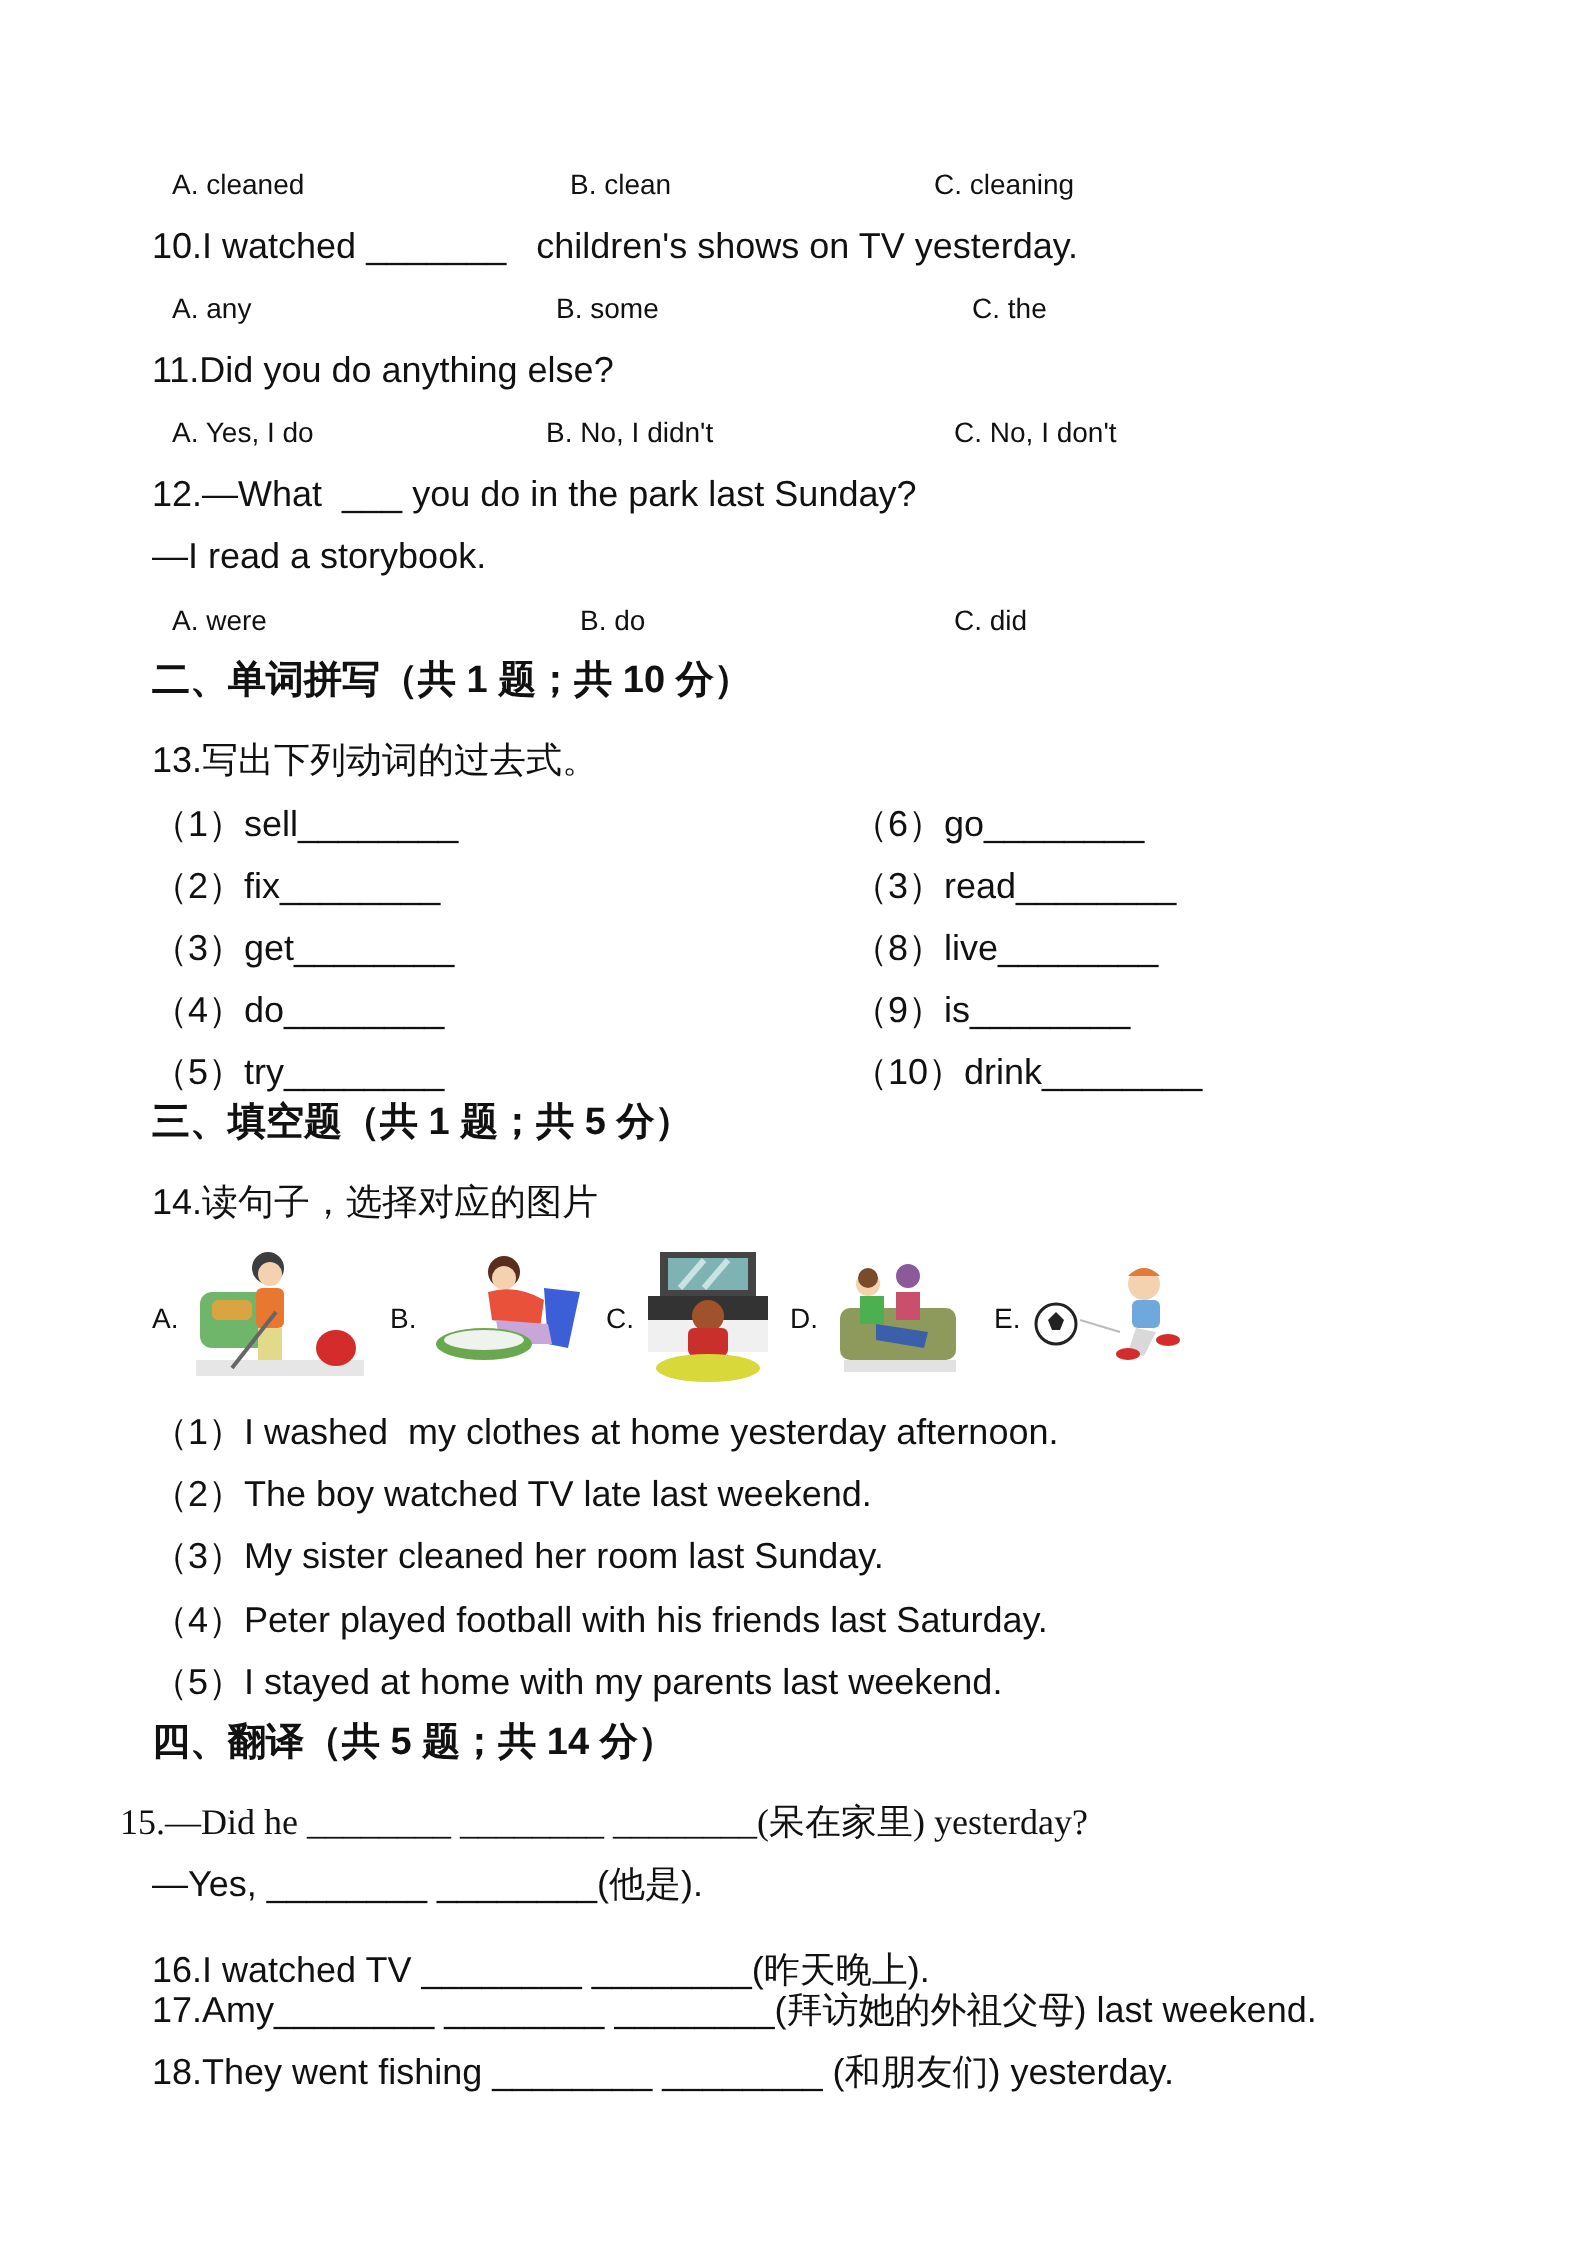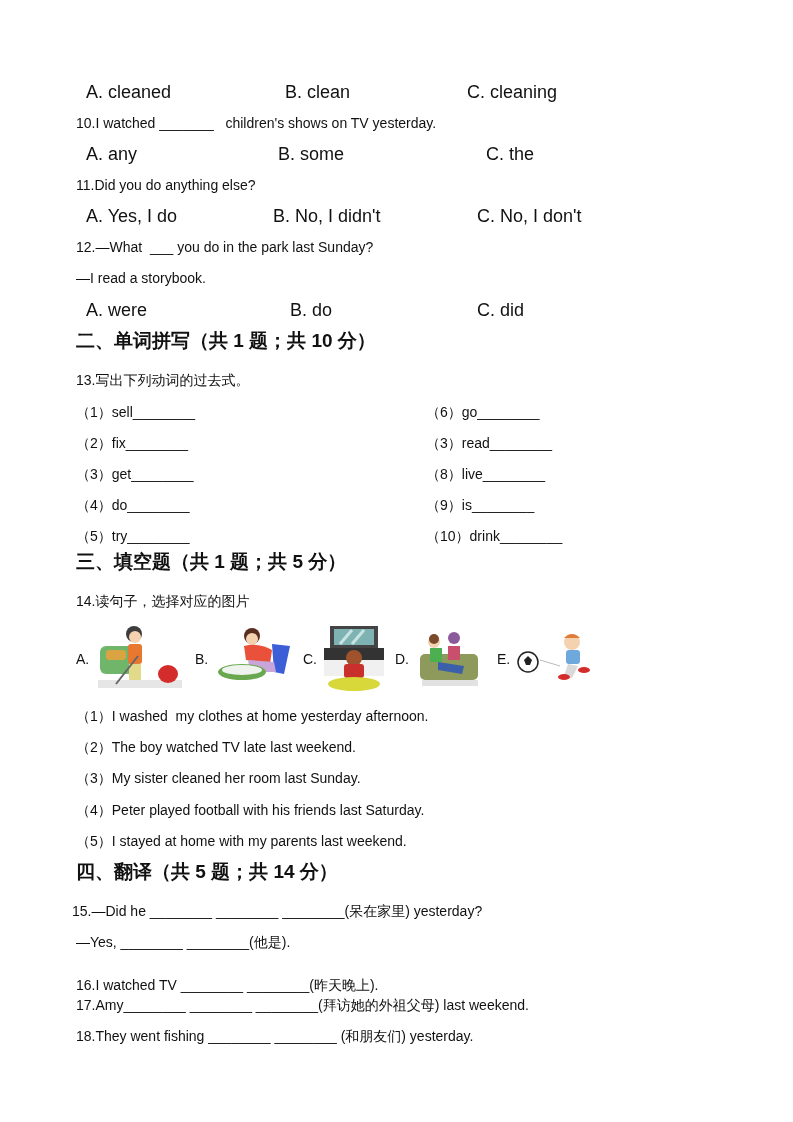--- a/index.html
+++ b/index.html
@@ -1,20 +1,20 @@
 <!DOCTYPE html>
 <html><head>
 <meta charset="utf-8">
 <style>
   html, body { margin: 0; padding: 0; background: #ffffff; }
   body { width: 793px; height: 1122px; position: relative; overflow: hidden;
          font-family: "Liberation Sans", "DejaVu Sans", sans-serif; color: #111; }
-  .line { position: absolute; font-size: 14px; line-height: 18px; white-space: pre; }
+  .line { position: absolute; font-size: 18px; line-height: 18px; white-space: pre; }
   .heading { font-weight: bold; font-size: 19px; }
-  .opt { position: absolute; font-size: 18px; line-height: 18px; white-space: pre; }
+  .opt { position: absolute; font-size: 14px; line-height: 18px; white-space: pre; }
   .pic { position: absolute; }
   .lbl { position: absolute; font-size: 14px; line-height: 18px; }
 </style>
 </head>
 <body>
 
 <div class="opt" style="left:86px; top:83px;">A. cleaned</div>
 <div class="opt" style="left:285px; top:83px;">B. clean</div>
 <div class="opt" style="left:467px; top:83px;">C. cleaning</div>
 
@@ -114,17 +114,17 @@
   <ellipse cx="68" cy="40" rx="6" ry="3" fill="#d42b2b"></ellipse>
 </svg>
 
 <div class="line" style="left:76px; top:707px;">（1）I washed  my clothes at home yesterday afternoon.</div>
 <div class="line" style="left:76px; top:738px;">（2）The boy watched TV late last weekend.</div>
 <div class="line" style="left:76px; top:769px;">（3）My sister cleaned her room last Sunday.</div>
 <div class="line" style="left:76px; top:801px;">（4）Peter played football with his friends last Saturday.</div>
 <div class="line" style="left:76px; top:832px;">（5）I stayed at home with my parents last weekend.</div>
 
 <div class="line heading" style="left:76px; top:863px;">四、翻译（共 5 题；共 14 分）</div>
-<div class="line" style="left:72px; top:902px;">15.—Did he ________ ________ ________(呆在家里) yesterday?</div>
+<div class="line" style="left:60px; top:902px;font-family:Liberation Serif, serif;">15.—Did he ________ ________ ________(呆在家里) yesterday?</div>
 <div class="line" style="left:76px; top:933px;">—Yes, ________ ________(他是).</div>
 <div class="line" style="left:76px; top:960px;margin-top:16px;">16.I watched TV ________ ________(昨天晚上).</div>
 <div class="line" style="left:76px; top:996px;">17.Amy________ ________ ________(拜访她的外祖父母) last weekend.</div>
 <div class="line" style="left:76px; top:1027px;text-align:right;">18.They went fishing ________ ________ (和朋友们) yesterday.</div>
 
 </body></html>

